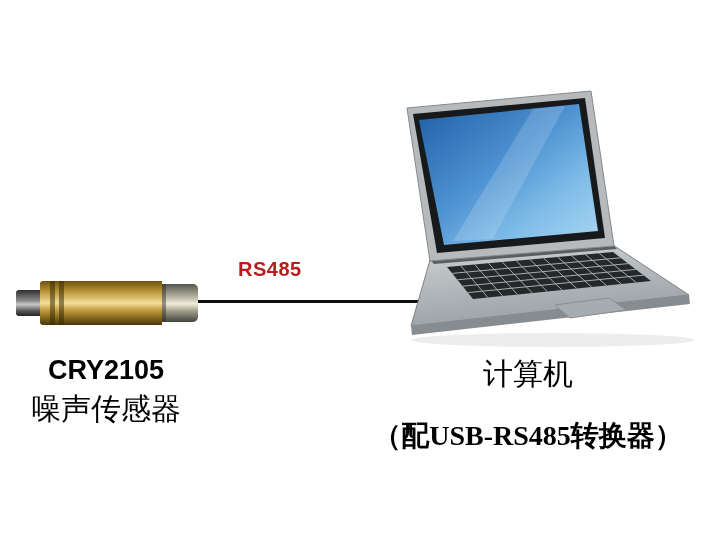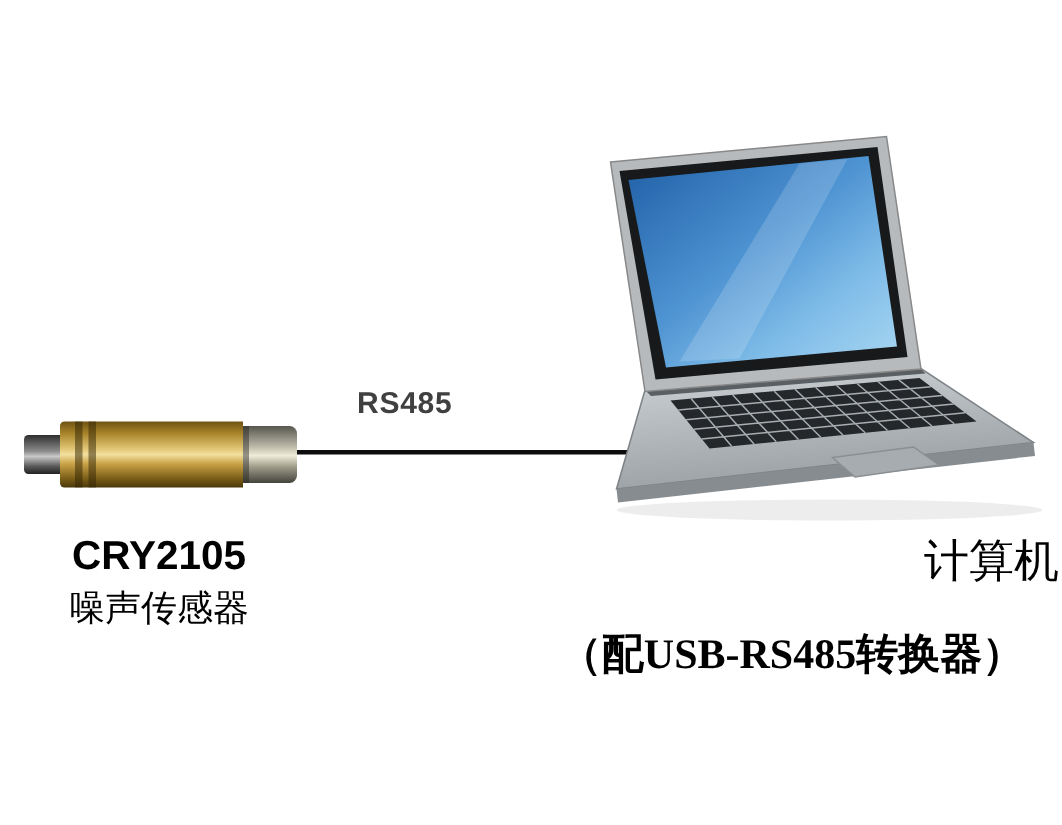--- a/index.html
+++ b/index.html
@@ -39,33 +39,33 @@
   }
   .sensor-cap-ring {
     position:absolute; left:0; top:0; width:4px; height:100%;
     background:rgba(40,38,30,0.45);
   }
 
   
   .cable { position:absolute; left:194px; top:300px; width:256px; height:3px; background:#0d0d0d; }
   .cable-label {
     position:absolute; left:238px; top:258px;
-    font-size:20px; font-weight:bold; letter-spacing:0.5px; color:#404040;
+    font-size:20px; font-weight:bold; letter-spacing:0.5px; color:#b91c1c;
   }
 
   
   .laptop { position:absolute; left:393px; top:83px; }
 
   
   .sensor-caption { position:absolute; left:8px; top:336px; width:196px; text-align:center; }
   .sensor-model { font-size:27px; font-weight:bold; font-family:"Liberation Sans", sans-serif;margin-top:19px; }
-  .sensor-type  { font-size:24px; margin-top:3px; font-family:"Liberation Serif", serif; }
+  .sensor-type  { font-size:30px; margin-top:3px; font-family:"Liberation Serif", serif; }
 
   .computer-caption { position:absolute; left:350px; top:354px; width:356px; text-align:center; white-space:nowrap; }
-  .computer-name { font-size:30px; font-family:"Liberation Serif", serif;text-align:right; }
+  .computer-name { font-size:30px; font-family:"Liberation Serif", serif; }
   .computer-sub  { font-size:28px; margin-top:22px; font-weight:bold; font-family:"Liberation Serif", serif; }
 </style>
 </head>
 <body>
 
 <div class="canvas">
 
   <div class="cable"></div>
   <div class="cable-label">RS485</div>
 

